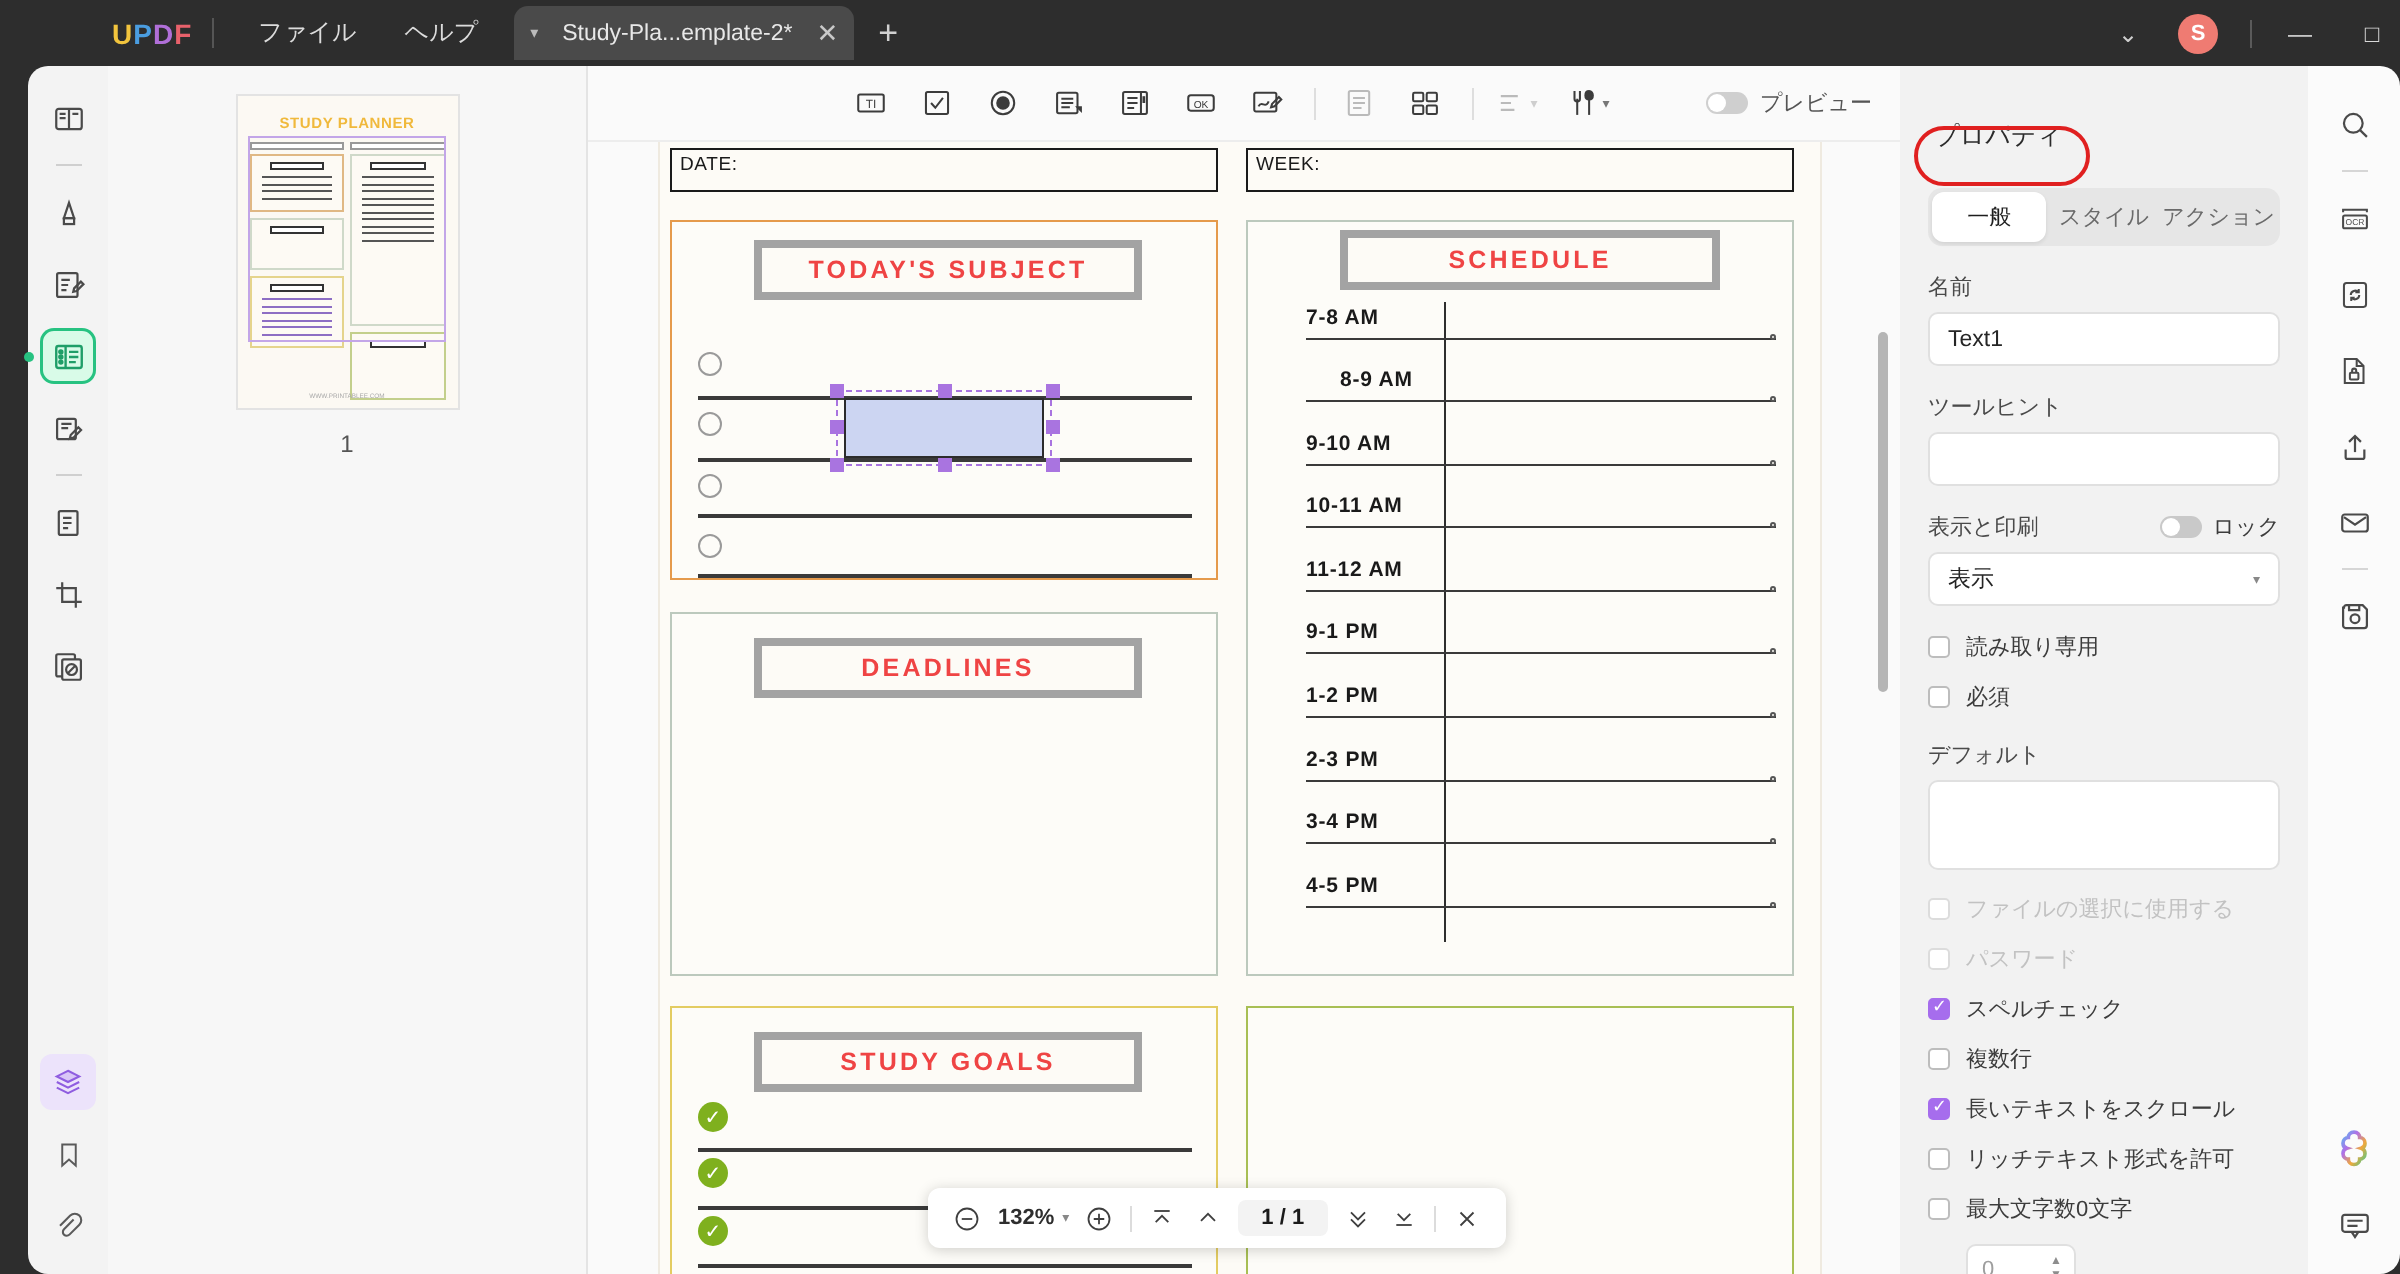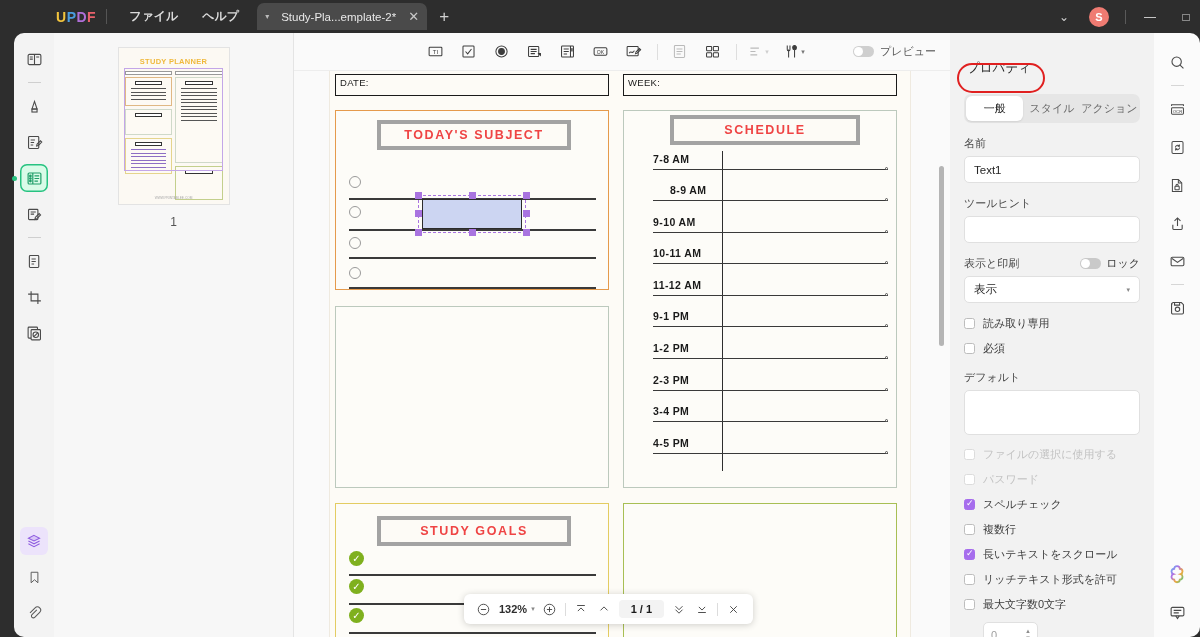--- a/index.html
+++ b/index.html
@@ -14,21 +14,21 @@
   .titlebar {
     position: absolute; top: 0; left: 0; width: 1200px; height: 33px;
     background: #2d2d2d; display: flex; align-items: center; margin-left: 44px;
   }
   .logo { margin-left: 12px; font-size: 14px; font-weight: bold; letter-spacing: .5px; }
   .logo span:nth-child(1){color:#f2c43d}
   .logo span:nth-child(2){color:#4a9de0}
   .logo span:nth-child(3){color:#b06fd8}
   .logo span:nth-child(4){color:#e8616b}
   .tb-sep { width:1px; height:15px; background:#555; margin:0 10px; }
-  .tb-menu { color:#dcdcdc; font-size:12px; padding:4px 12px; cursor:default;font-weight:bold; }
+  .tb-menu { color:#dcdcdc; font-size:12px; padding:4px 12px; cursor:default; }
   .tab {
     display:flex; align-items:center; height:27px; margin-left:6px;
     background:#4a4a4a; border-radius:7px 7px 0 0; padding:0 8px; min-width:170px;
   }
   .tab-caret { color:#bbb; font-size:8px; margin-right:8px; }
   .tab-title { color:#e8e8e8; font-size:11.5px; flex:1; text-align:center; }
   .tab-close { color:#c9c9c9; font-size:13px; margin-left:8px; cursor:pointer; }
   .tab-add { color:#d0d0d0; font-size:17px; margin-left:12px; cursor:pointer; font-weight:300;}
   .tb-right { margin-left:auto; display:flex; align-items:center; padding-right:4px; }
   .tb-ic { color:#cfcfcf; font-size:12px; width:30px; height:28px; display:flex;
@@ -483,20 +483,21 @@
           <div class="hndl" style="left:85px; top:121px;"></div>
           <div class="hndl" style="left:139px; top:121px;"></div>
           <div class="hndl" style="left:193px; top:121px;"></div>
           <div class="hndl" style="left:85px; top:139px;"></div>
           <div class="hndl" style="left:193px; top:139px;"></div>
           <div class="hndl" style="left:85px; top:158px;"></div>
           <div class="hndl" style="left:139px; top:158px;"></div>
           <div class="hndl" style="left:193px; top:158px;"></div>
 
           <div class="pbox" style="left:5px; top:235px; width:274px; height:182px; border-color:#bcc9bd;"></div>
+          <div class="pbox-title" style="left:47px; top:248px; width:194px;">DEADLINES</div>
 
           <div class="pbox" style="left:293px; top:39px; width:274px; height:378px; border-color:#bcc9bd;"></div>
           <div class="pbox-title" style="left:340px; top:44px; width:190px;">SCHEDULE</div>
           <div class="svert" style="left:392px; top:80px; height:320px;"></div>
 
           <div class="stime" style="left:323px; top:82px;">7-8 AM</div>
           <div class="sline" style="left:323px; top:98px; width:235px;"></div>
           <div class="sdot" style="left:555px; top:96px;"></div>
 
           <div class="stime" style="left:340px; top:113px;">8-9 AM</div>

